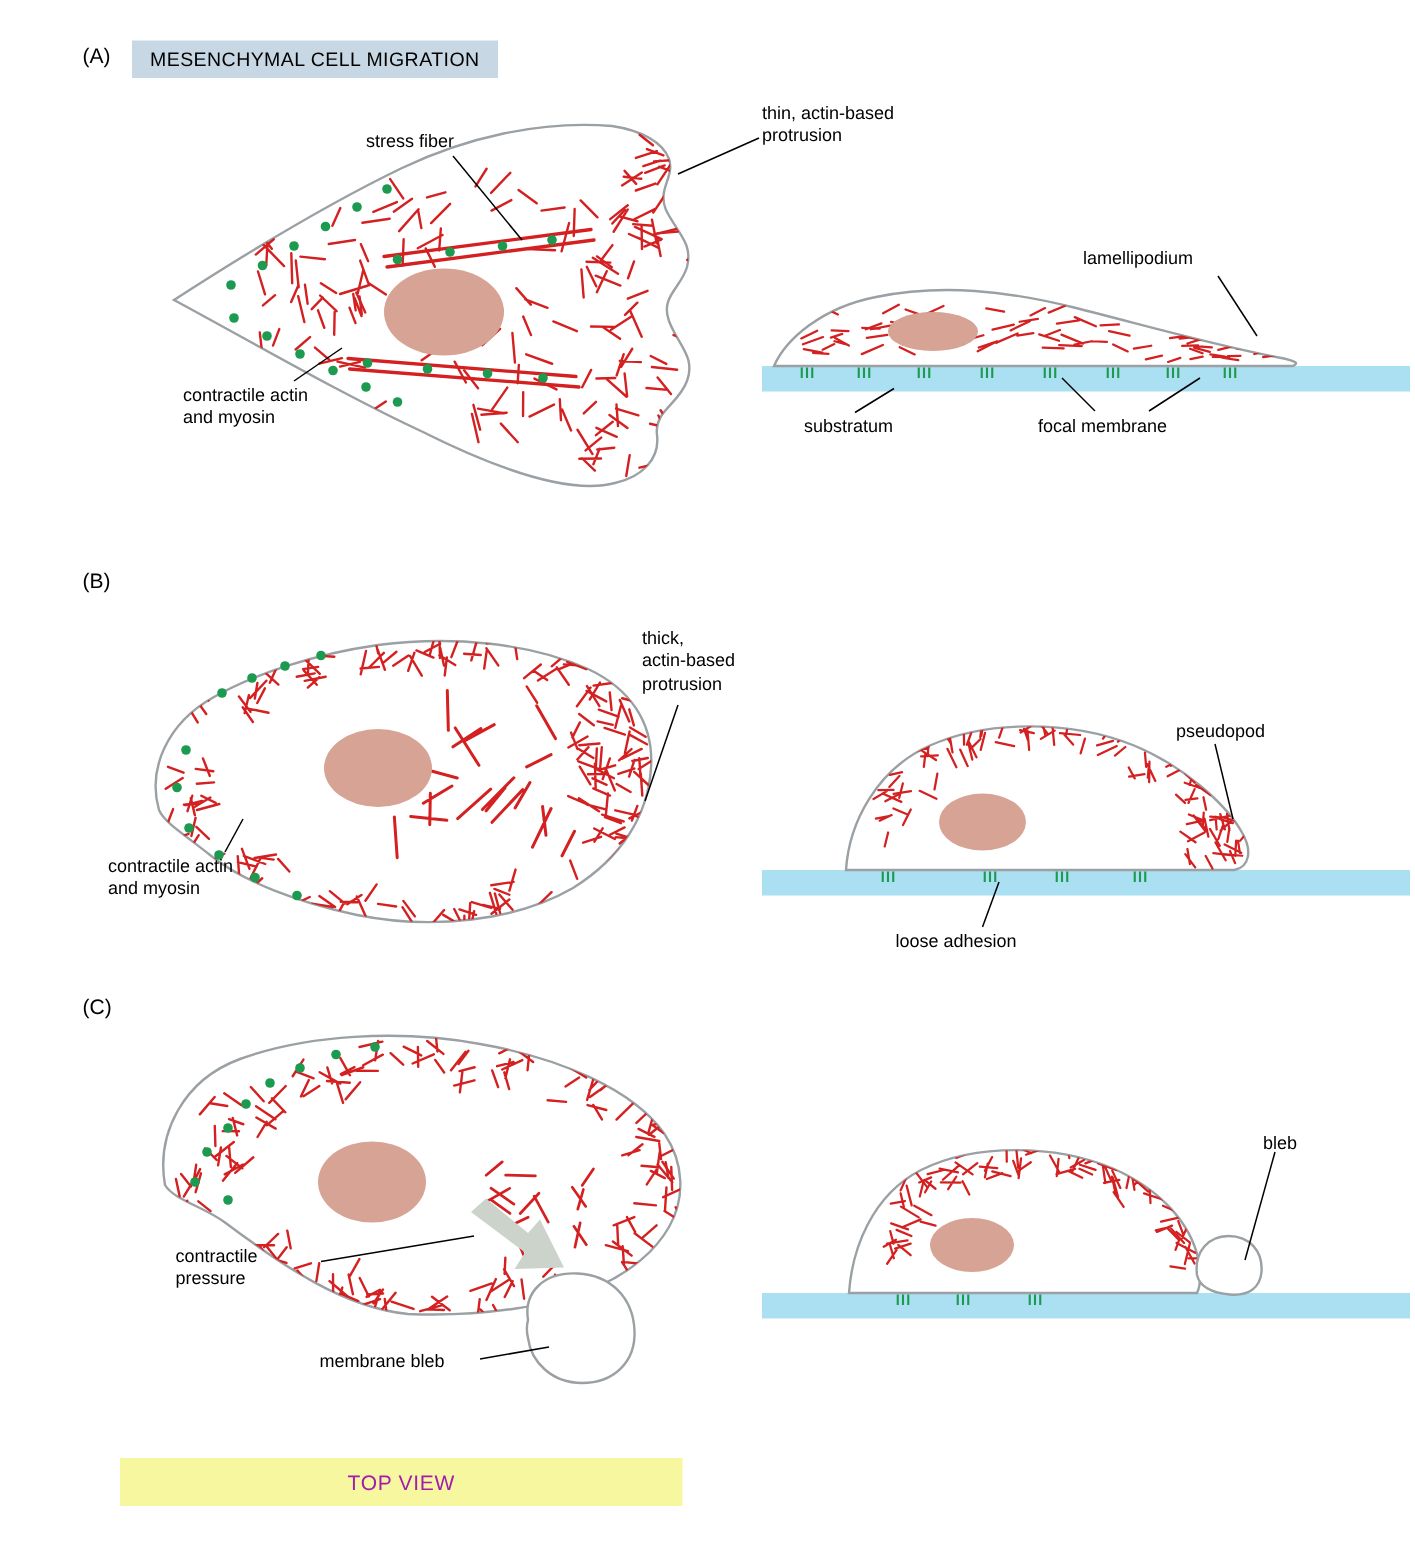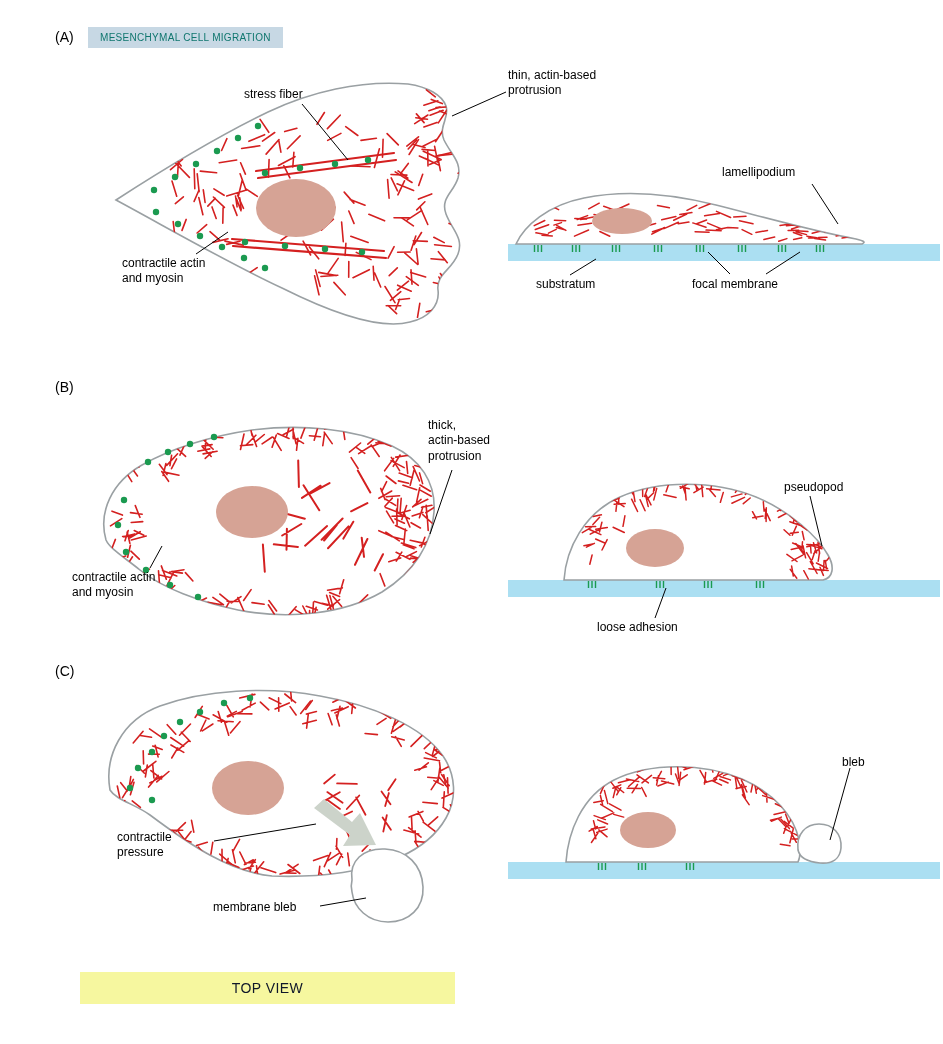--- a/index.html
+++ b/index.html
@@ -1,25 +1,25 @@
 <!DOCTYPE html>
 <html style="--header-bg: #c7d8e4; --footer-bg: #f6f79f;"><head>
 <meta charset="utf-8">
 <style>
   html,body{margin:0;padding:0;background:#fff}
   #fig{position:relative;width:943px;height:1044px;background:#fff;
        font-family:"Liberation Sans",sans-serif;overflow:hidden}
   #art{position:absolute;left:0;top:0}
   .plet{position:absolute;font-size:14px;color:#000}
-  .hdr{position:absolute;background:var(--header-bg,#c7d8e4);color:#0f766e;
-       font-size:10px;letter-spacing:.3px;padding:5px 12px}
+  .hdr{position:absolute;background:var(--header-bg,#c7d8e4);color:#000000;
+       font-size:13px;letter-spacing:.3px;padding:5px 12px}
   .lbl{position:absolute;font-size:12px;line-height:1.28;color:#000;white-space:pre-line}
   .vbar{position:absolute;height:32px;background:var(--footer-bg,#f6f79f);
         display:flex;align-items:center;justify-content:center;
-        font-size:14px;letter-spacing:.45px;color:#0f172a}
+        font-size:14px;letter-spacing:.45px;color:#a21caf}
 </style>
 </head>
 <body>
 
 <div id="fig">
 
   <svg id="art" width="943" height="1044" viewBox="0 0 943 1044">
     <defs id="defs">
         <clipPath id="clipAtop">
           <path class="cell" d="M116 200 C150 178 210 140 268 112 C310 92 360 80 408 84 C428 87 442 95 446 106 C450 118 438 126 444 140 C452 156 462 162 458 178 C454 192 440 198 446 214 C452 230 464 238 458 254 C452 270 436 274 438 290 C440 306 428 318 410 322 C380 330 330 312 282 288 C230 264 168 228 116 200 Z" fill="#fff" stroke="#9aa0a3" stroke-width="1.6"></path>

